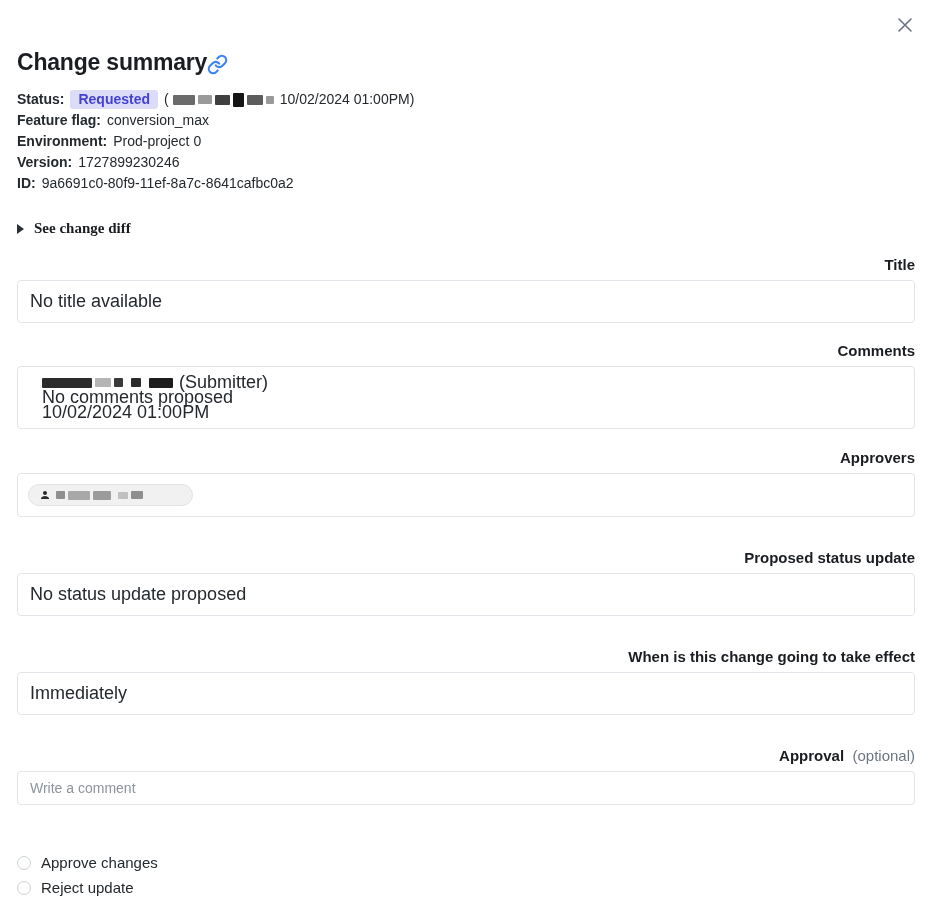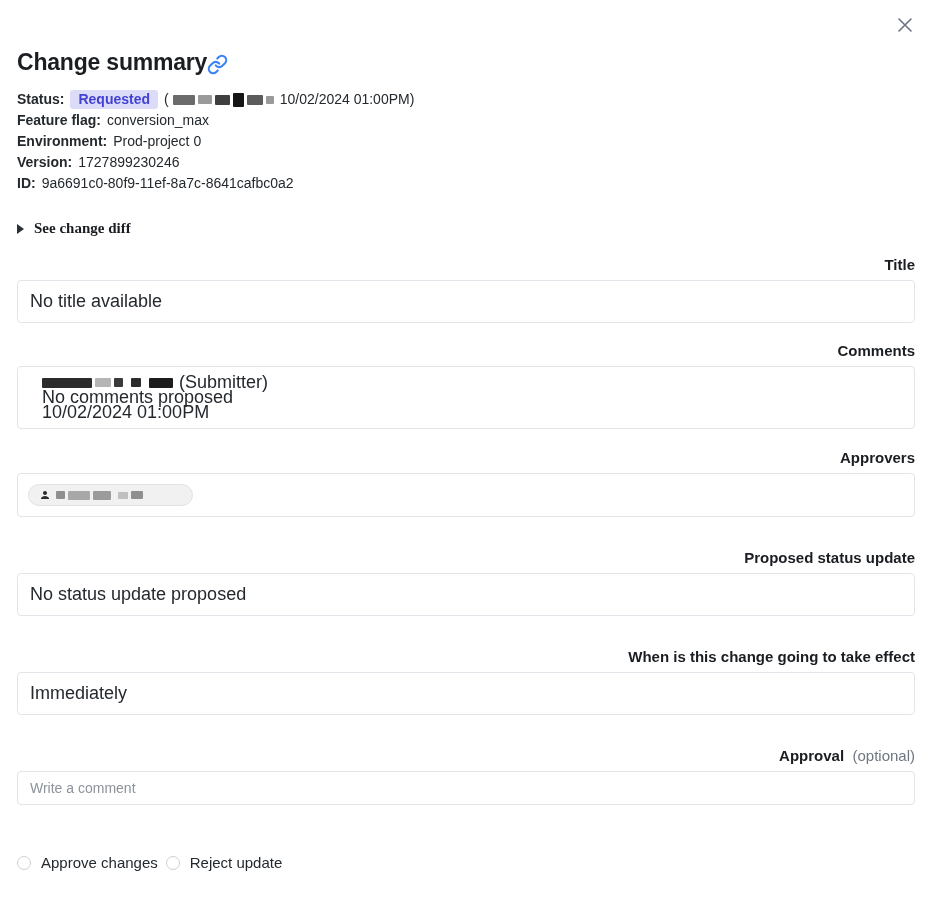--- a/index.html
+++ b/index.html
@@ -68,21 +68,21 @@
   .person-icon { display: inline-flex; }
 
   .comment-input {
     margin-top: 7px; width: 100%; height: 34px;
     border: 1px solid #e1e4e8; border-radius: 4px;
     font-family: "Liberation Sans", sans-serif;
     font-size: 14px; color: #24292e; padding: 0 12px; outline: none;
   }
   .comment-input::placeholder { color: #8d939a; }
 
-  .radio-group { margin-top: 49px; display: flex; gap: 8px; }
+  .radio-group { margin-top: 49px; display: flex; flex-direction: column; gap: 8px; }
   .radio-row { display: flex; align-items: center; gap: 10px; cursor: pointer; }
   .radio-circle {
     width: 14px; height: 14px; border-radius: 50%;
     border: 1px solid #ccd1d5; background: #fff; flex: 0 0 auto;
   }
   .radio-label { font-size: 15px; color: #24292e; }
 
   .footer {
     margin-top: 38px; display: flex; justify-content: center; align-items: center; gap: 47px;
   }

